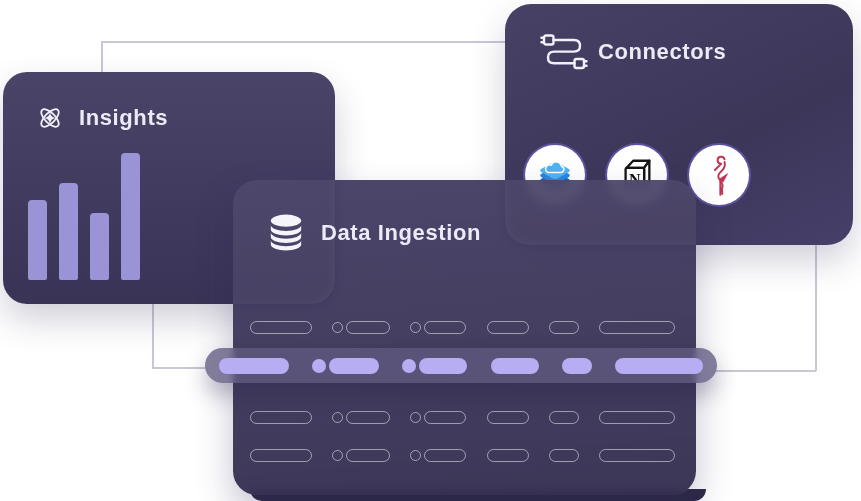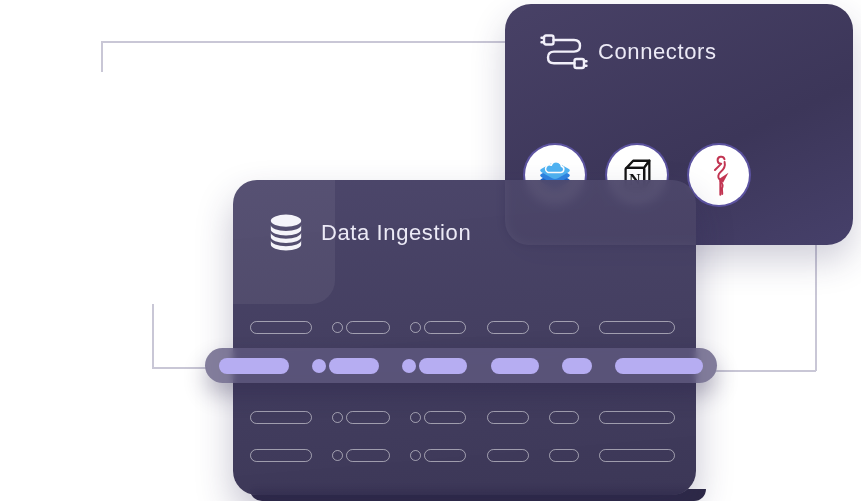--- a/index.html
+++ b/index.html
@@ -27,21 +27,21 @@
 
   
   .hl{position:absolute;background:rgba(255,255,255,.06);pointer-events:none;}
   .hl-insights{left:0;top:0;width:102px;height:124px;border-radius:24px 0 24px 0;}
   .hl-connectors{left:272px;top:0;width:191px;height:65px;border-radius:0 24px 0 24px;}
 
   .card-header{position:absolute;display:flex;align-items:center;}
   .card-insights .card-header{left:32px;top:31px;gap:14px;}
   .card-connectors .card-header{left:35px;top:28px;gap:10px;}
   .card-ingestion .card-header{left:35px;top:32px;gap:17px;}
-  .card-title{font-size:22px;font-weight:400;color:var(--title-text,#eceaf6);letter-spacing:.6px;}
+  .card-title{font-size:22px;font-weight:700;color:var(--title-text,#eceaf6);letter-spacing:.6px;}
 
   
   .chart{position:absolute;left:25px;bottom:24px;height:127px;display:flex;align-items:flex-end;gap:12px;}
   .chart .bar{width:19px;background:var(--chart-bar,#9a94d6);border-radius:4px 4px 2px 2px;}
 
   
   .logos{position:absolute;left:20px;top:141px;display:flex;gap:22px;}
   .logo-badge{width:60px;height:60px;border-radius:50%;background:#fff;
       box-shadow:0 0 0 2px rgba(122,110,228,.5);display:flex;align-items:center;justify-content:center;}
 
@@ -71,20 +71,38 @@
 
   <div class="line" style="left:101px;top:41px;width:1.5px;height:31px"></div>
   <div class="line" style="left:101px;top:41px;width:404px;height:1.5px"></div>
   <div class="line" style="left:152px;top:304px;width:1.5px;height:64px"></div>
   <div class="line" style="left:152px;top:367px;width:55px;height:1.5px"></div>
   <div class="line" style="left:815px;top:245px;width:1.5px;height:126px"></div>
   <div class="line" style="left:716px;top:370px;width:100px;height:1.5px"></div>
 
   <div class="strip"></div>
 
+  <div class="card card-insights">
+    <div class="card-header">
+      <svg class="hdr-icon" width="30" height="30" viewBox="0 0 40 40">
+        <g style="fill:none;stroke:#f2f0fa;stroke-width:2.3">
+          <ellipse cx="20" cy="20" rx="15" ry="6.8" transform="rotate(45 20 20)"></ellipse>
+          <ellipse cx="20" cy="20" rx="15" ry="6.8" transform="rotate(-45 20 20)"></ellipse>
+        </g>
+        <path d="M20 12.5 C21.3 17.2 22.8 18.7 27.5 20 C22.8 21.3 21.3 22.8 20 27.5 C18.7 22.8 17.2 21.3 12.5 20 C17.2 18.7 18.7 17.2 20 12.5 Z" style="fill:#f2f0fa"></path>
+      </svg>
+      <span class="card-title">Insights</span>
+    </div>
+    <div class="chart">
+        <div class="bar" style="height: 80px;"></div>
+        <div class="bar" style="height: 97px;"></div>
+        <div class="bar" style="height: 67px;"></div>
+        <div class="bar" style="height: 127px;"></div>
+      </div>
+  </div>
 
   <div class="card card-connectors">
     <div class="card-header">
       <svg class="hdr-icon" width="48" height="40" viewBox="0 0 48 40">
         <g style="fill:none;stroke:#f2f0fa;stroke-width:2.4;stroke-linecap:round;stroke-linejoin:round">
           <path d="M1.5 5.8 H4 M1.5 10.2 H4"></path>
           <rect x="4" y="3.5" width="9.5" height="9" rx="2"></rect>
           <path d="M13.5 8 H34 Q40 8 40 13.8 Q40 19.6 34 19.6 H14 Q8 19.6 8 25.4 Q8 31.2 14 31.2 H34.5"></path>
           <rect x="34.5" y="27" width="9.5" height="9" rx="2"></rect>
           <path d="M44 29.2 h2.5 M44 33.8 h2.5"></path>

